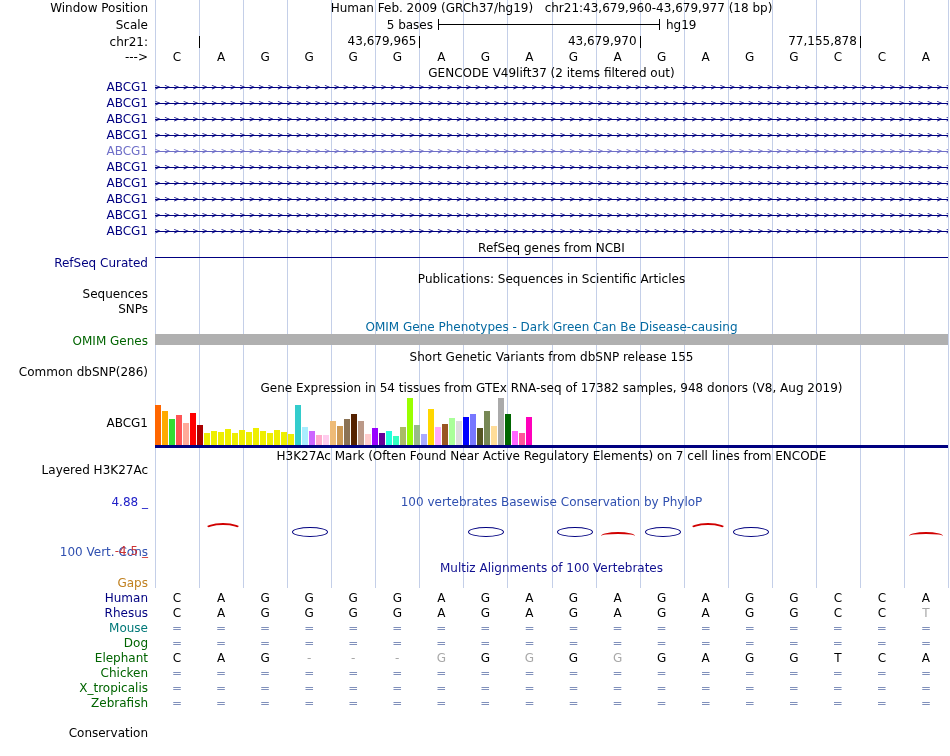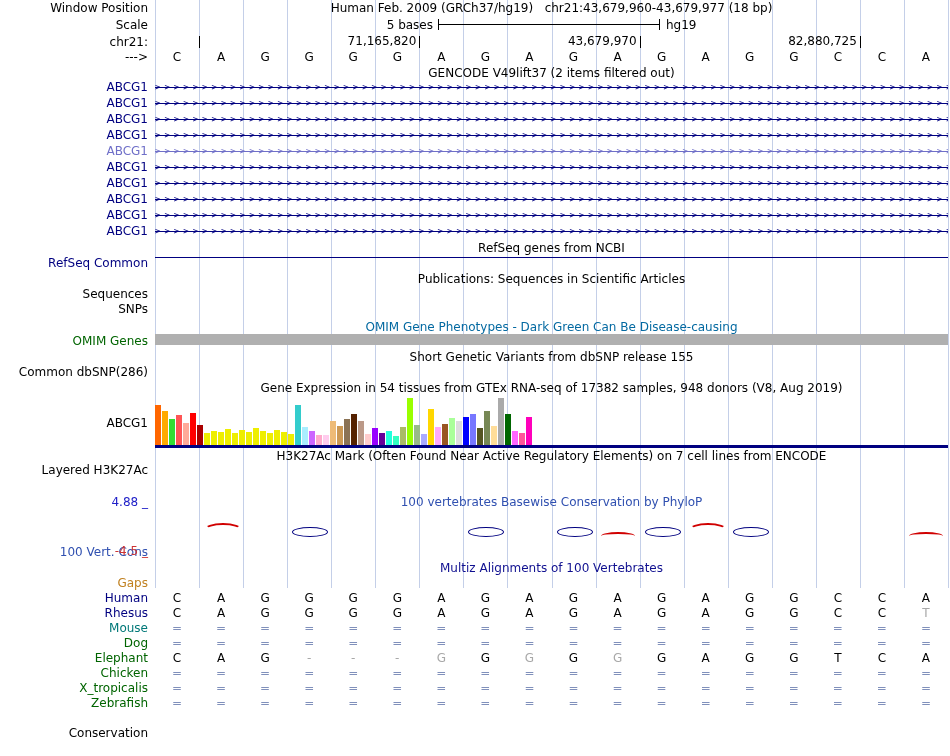--- a/index.html
+++ b/index.html
@@ -33,21 +33,21 @@
 <body>
 
 <div id="browser">
 
   <div id="label-layer">
     <div class="lab" style="top:1px">Window Position</div>
     <div class="lab" style="top:18px">Scale</div>
     <div class="lab" style="top:35px">chr21:</div>
     <div class="lab" style="top:50px">---&gt;</div>
 
-    <div class="lab" style="top:256px;color:#000080">RefSeq Common</div>
+    <div class="lab" style="top:256px;color:#000080">RefSeq Curated</div>
     <div class="lab" style="top:287px">Sequences</div>
     <div class="lab" style="top:302px">SNPs</div>
     <div class="lab" style="top:334px;color:#006400">OMIM Genes</div>
     <div class="lab" style="top:365px">Common dbSNP(286)</div>
     <div class="lab" style="top:416px">ABCG1</div>
     <div class="lab" style="top:463px">Layered H3K27Ac</div>
     <div class="lab" style="top:495px;color:#2020c8">4.88 _</div>
     <div class="lab" style="top:545px;color:#3050b0">100 Vert. Cons</div>
     <div class="lab" style="top:544px;color:#cc3333">-4.5 _</div>
     <div class="lab" style="top:576px;color:#c08020">Gaps</div>
@@ -111,23 +111,23 @@
       <div class="gridline" style="left: 572.72px;"></div>
       <div class="gridline" style="left: 616.78px;"></div>
       <div class="gridline" style="left: 660.83px;"></div>
       <div class="gridline" style="left: 704.89px;"></div>
       <div class="gridline" style="left: 748.94px;"></div>
       <div class="gridline" style="left: 793px;"></div>
       <div class="ruler-tick" style="left: 44.06px;"></div>
       <div class="ruler-tick" style="left: 264.33px;"></div>
       <div class="ruler-tick" style="left: 484.61px;"></div>
       <div class="ruler-tick" style="left: 704.89px;"></div>
-      <div class="ruler-label" style="left: 166.33px;">71,165,820</div>
+      <div class="ruler-label" style="left: 166.33px;">43,679,965</div>
       <div class="ruler-label" style="left: 386.61px;">43,679,970</div>
-      <div class="ruler-label" style="left: 606.89px;">82,880,725</div>
+      <div class="ruler-label" style="left: 606.89px;">77,155,878</div>
       <div class="base" style="left: 0px; width: 44.06px; top: 50px;">C</div>
       <div class="base" style="left: 44.06px; width: 44.06px; top: 50px;">A</div>
       <div class="base" style="left: 88.11px; width: 44.06px; top: 50px;">G</div>
       <div class="base" style="left: 132.17px; width: 44.06px; top: 50px;">G</div>
       <div class="base" style="left: 176.22px; width: 44.06px; top: 50px;">G</div>
       <div class="base" style="left: 220.28px; width: 44.06px; top: 50px;">G</div>
       <div class="base" style="left: 264.33px; width: 44.06px; top: 50px;">A</div>
       <div class="base" style="left: 308.39px; width: 44.06px; top: 50px;">G</div>
       <div class="base" style="left: 352.44px; width: 44.06px; top: 50px;">A</div>
       <div class="base" style="left: 396.5px; width: 44.06px; top: 50px;">G</div>

